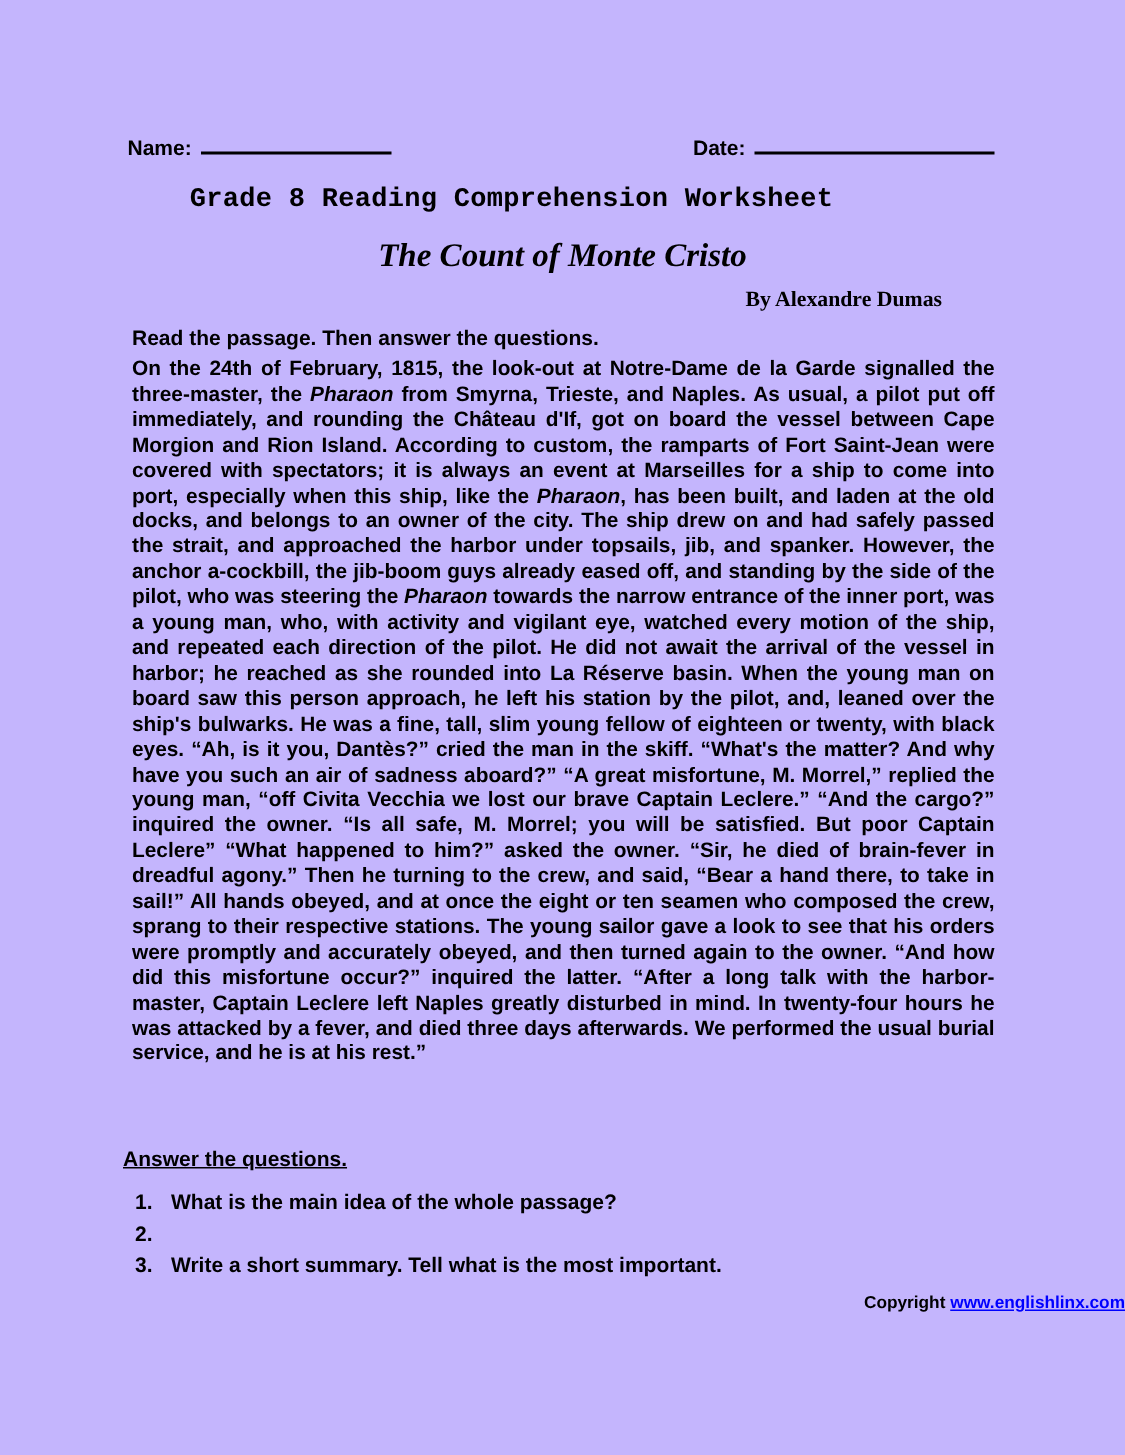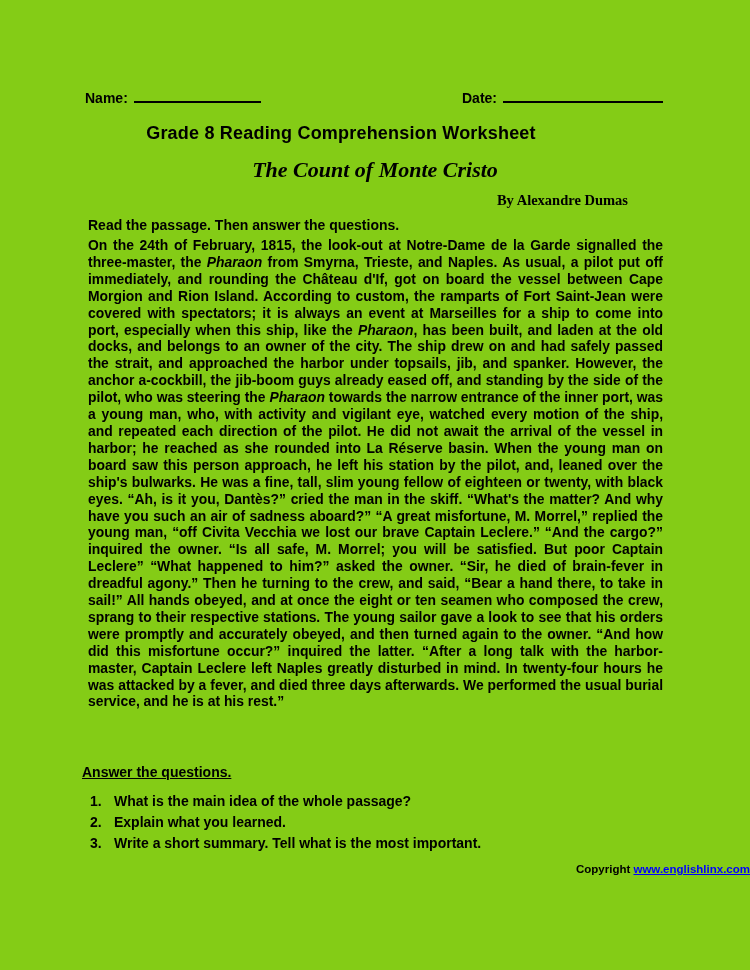--- a/index.html
+++ b/index.html
@@ -4,21 +4,21 @@
 <style>
   html, body {
     margin: 0;
     padding: 0;
     background: #ffffff;
   }
   .page {
     position: relative;
     width: 750px;
     height: 970px;
-    background: #84cc16;
+    background: #c4b5fd;
     color: #000000;
     font-family: "Liberation Sans", sans-serif;
     overflow: hidden;
   }
 
   
   .header-row {
     position: absolute;
     top: 88px;
     left: 85px;
@@ -43,20 +43,21 @@
   .worksheet-title {
     position: absolute;
     top: 123px;
     left: 0;
     width: 682px;
     margin: 0;
     text-align: center;
     font-size: 18px;
     font-weight: bold;
     letter-spacing: 0.2px;
+    font-family: Liberation Mono, monospace;
   }
   .passage-title {
     position: absolute;
     top: 157px;
     left: 0;
     width: 750px;
     margin: 0;
     text-align: center;
     font-family: "Liberation Serif", serif;
     font-size: 22px;
@@ -164,21 +165,20 @@
 
   <p class="answer-heading">Answer the questions.</p>
 
   <div class="questions">
     <div class="q-row">
       <span class="q-num">1.</span>
       <span>What is the main idea of the whole passage?</span>
     </div>
     <div class="q-row">
       <span class="q-num">2.</span>
-      <span>Explain what you learned.</span>
     </div>
     <div class="q-row">
       <span class="q-num">3.</span>
       <span>Write a short summary. Tell what is the most important.</span>
     </div>
   </div>
 
   <div class="footer">
     <span>Copyright</span>
     <a style="color: rgb(0, 0, 255);">www.englishlinx.com</a>

